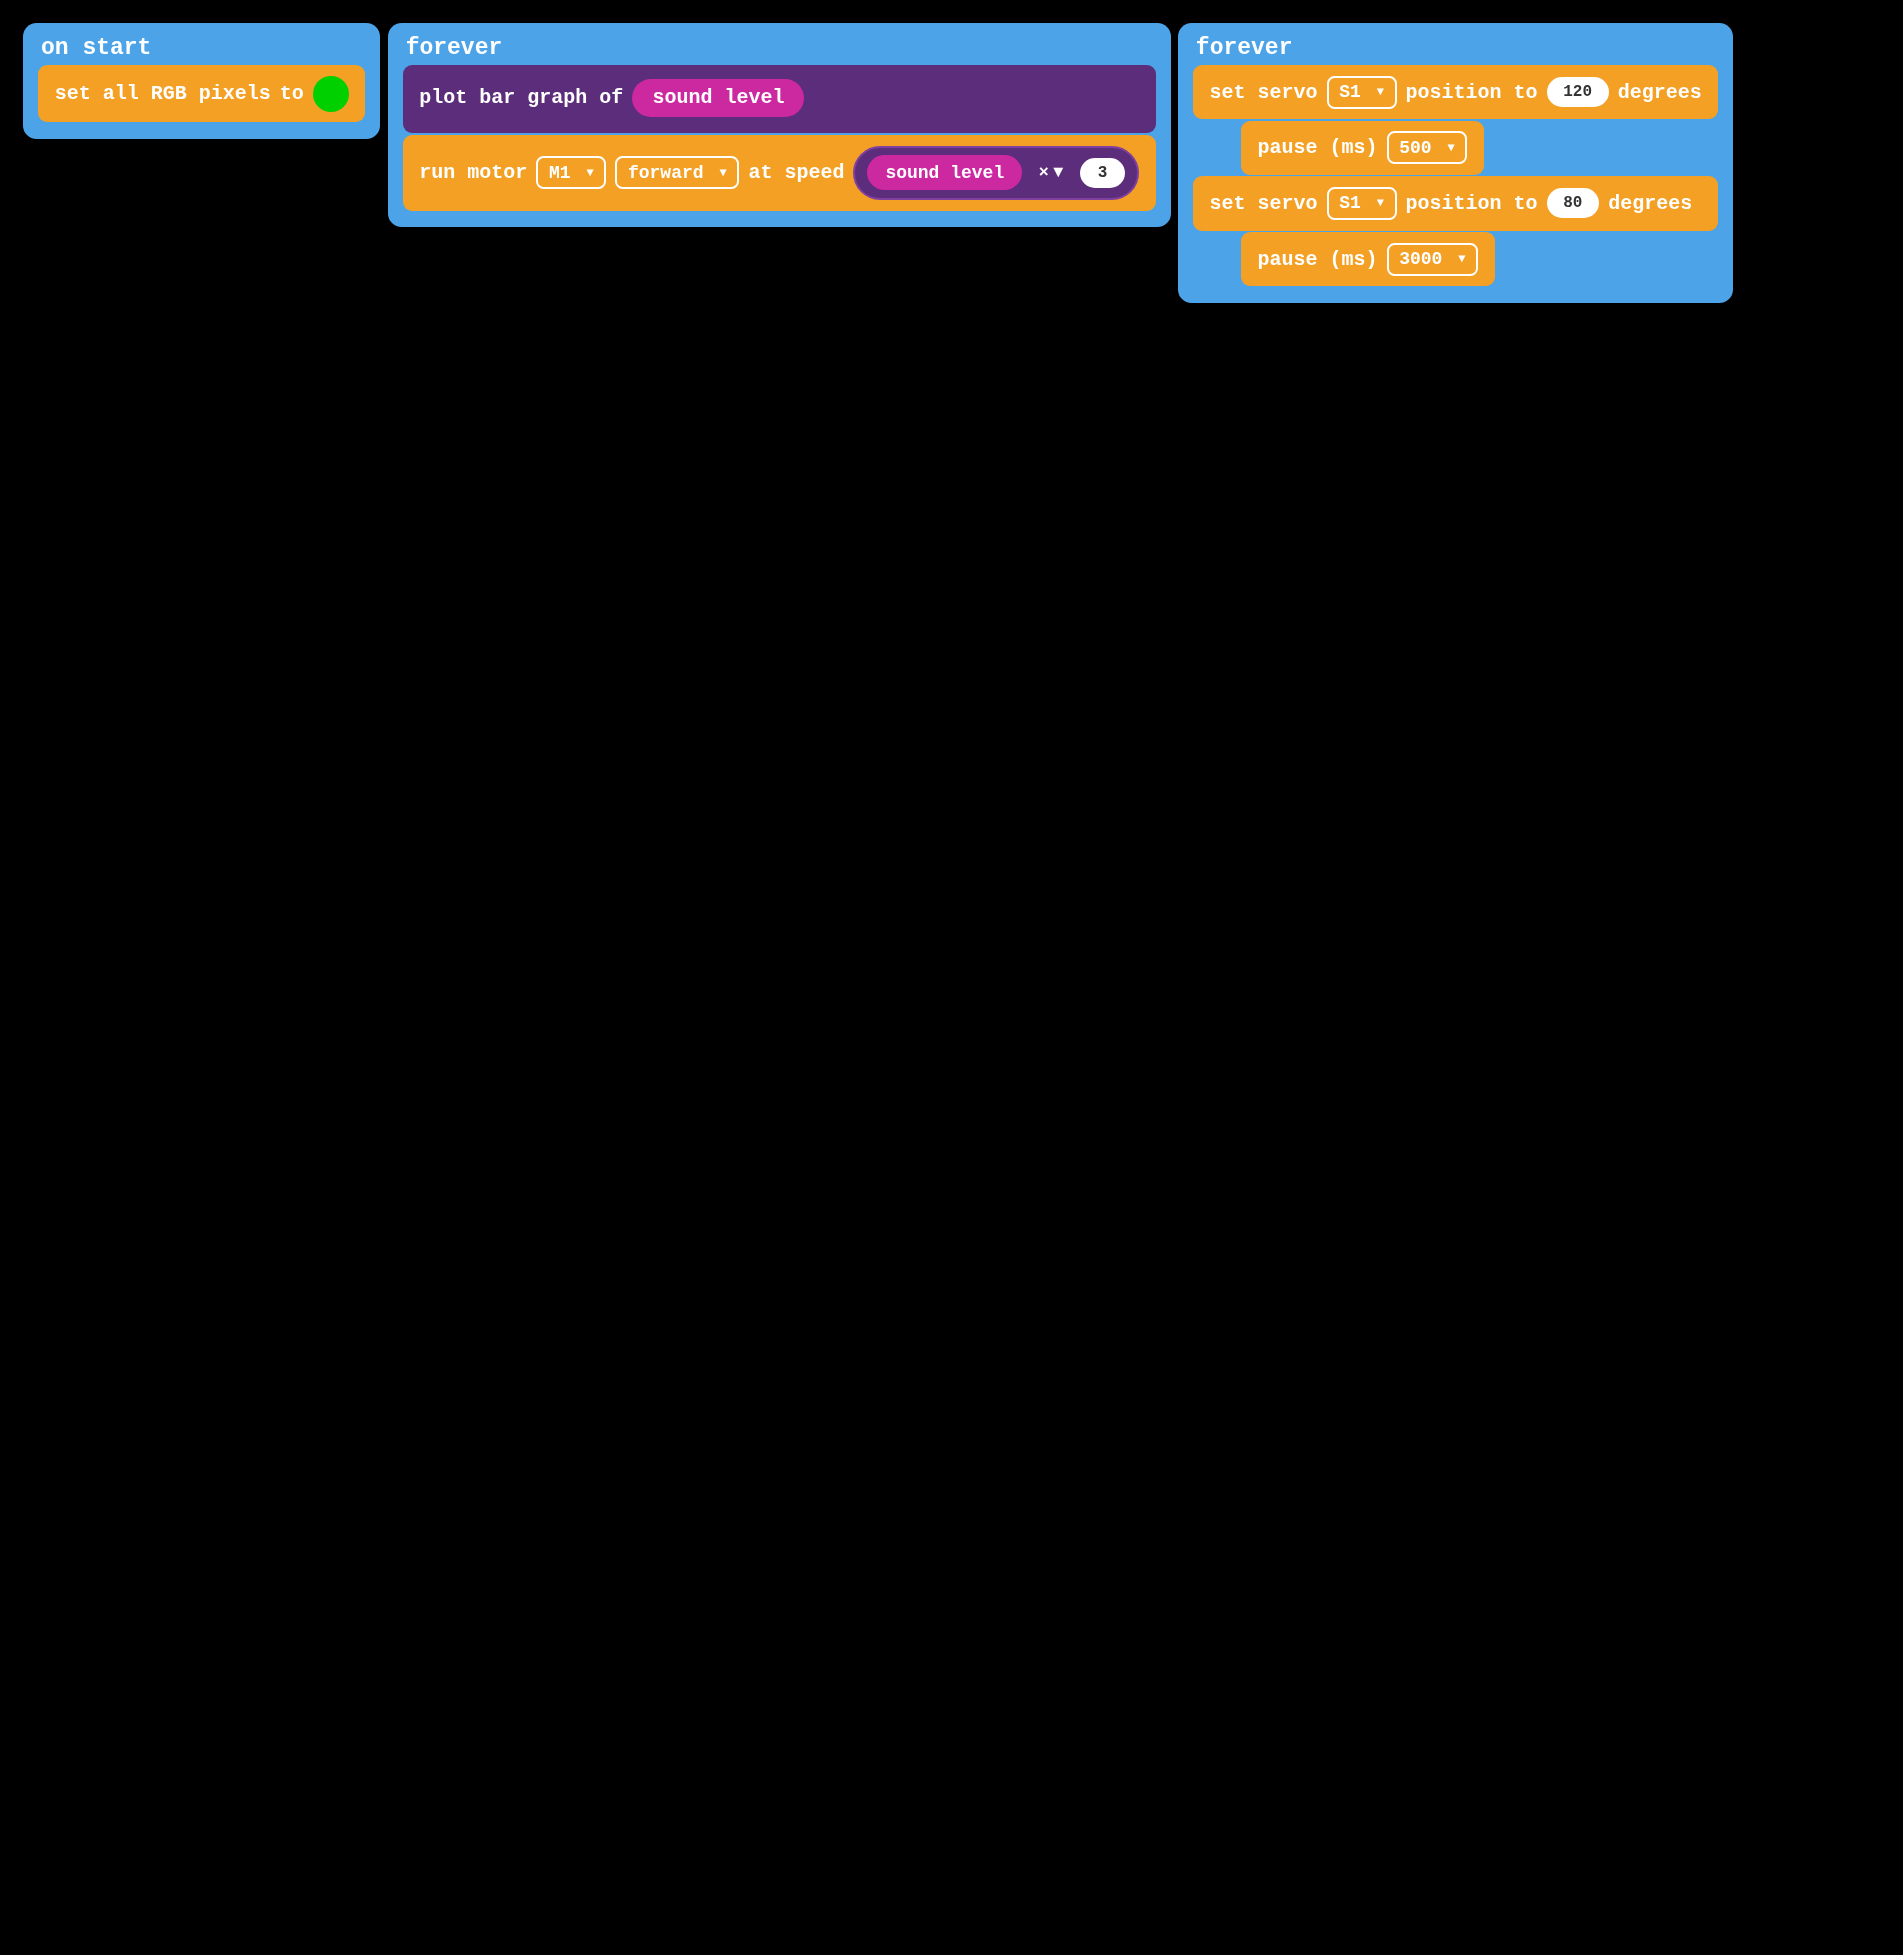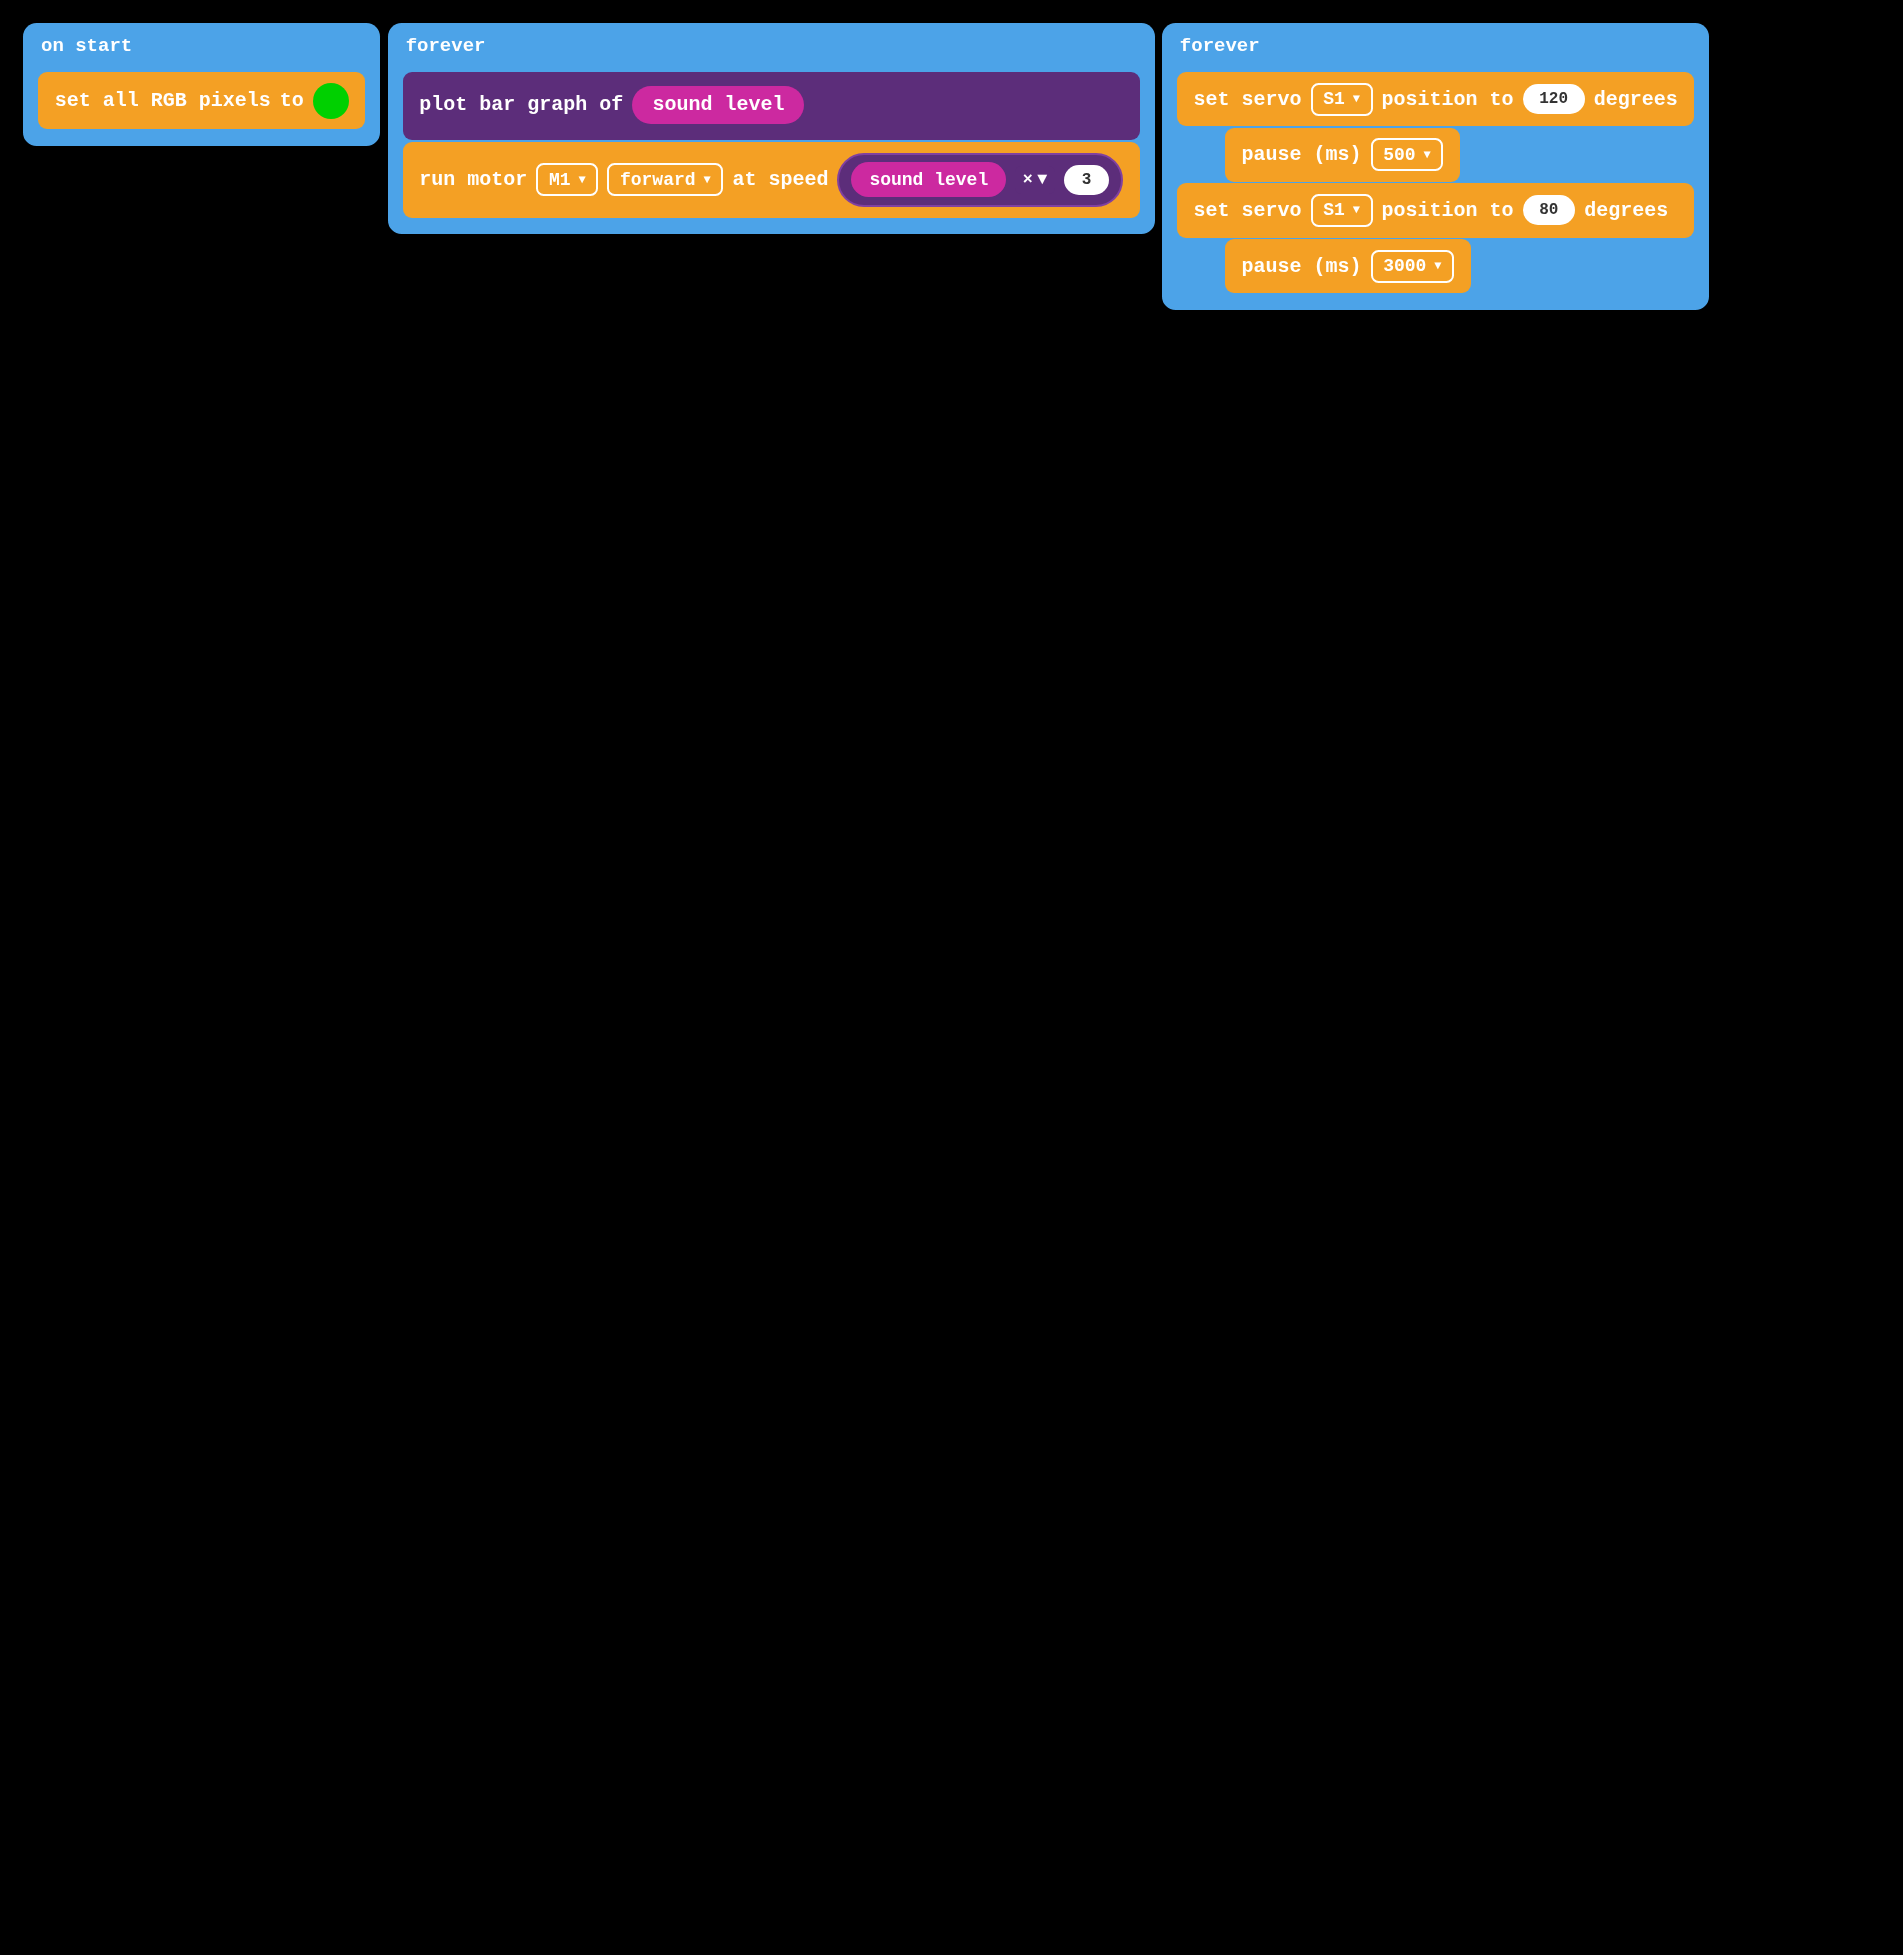--- a/index.html
+++ b/index.html
@@ -23,23 +23,23 @@
       background: #4CA3E8;
       border-radius: 13.6px;
       padding: 12px 15px 15px 15px;
       display: inline-flex;
       flex-direction: column;
       gap: 0;
       position: relative;
     }
 
     .blue-block-label {
-      font-size: 19px;
-      color: #fff;
-      margin-bottom: 15px;
+      font-size: 23px;
+      color: #fff;
+      margin-bottom: 4px;
       padding-left: 3px;
     }
 
     
     .orange-block {
       background: #F4A024;
       border-radius: 9px;
       padding: 10.6px 16.7px;
       display: flex;
       align-items: center;
@@ -96,21 +96,21 @@
     
     .dropdown-sel {
       background: #F4A024;
       border: 2.3px solid #fff;
       border-radius: 7.6px;
       padding: 4.5px 10.6px;
       font-size: 18px;
       color: #fff;
       display: inline-flex;
       align-items: center;
-      gap: 8px;
+      gap: 16px;
     }
 
     .dropdown-arrow {
       font-size: 12px;
     }
 
     
     .green-circle {
       width: 36px;
       height: 36px;

